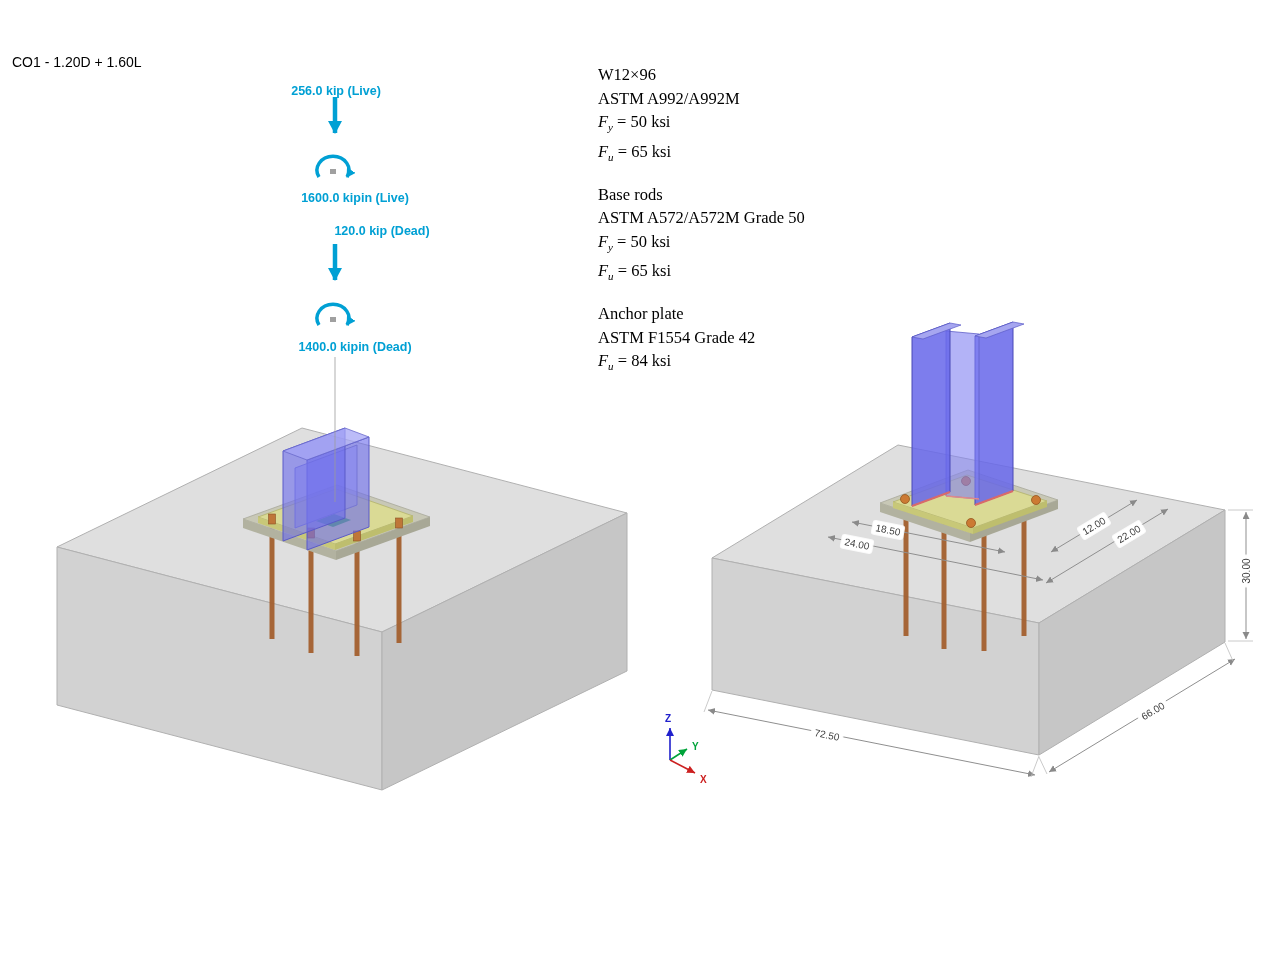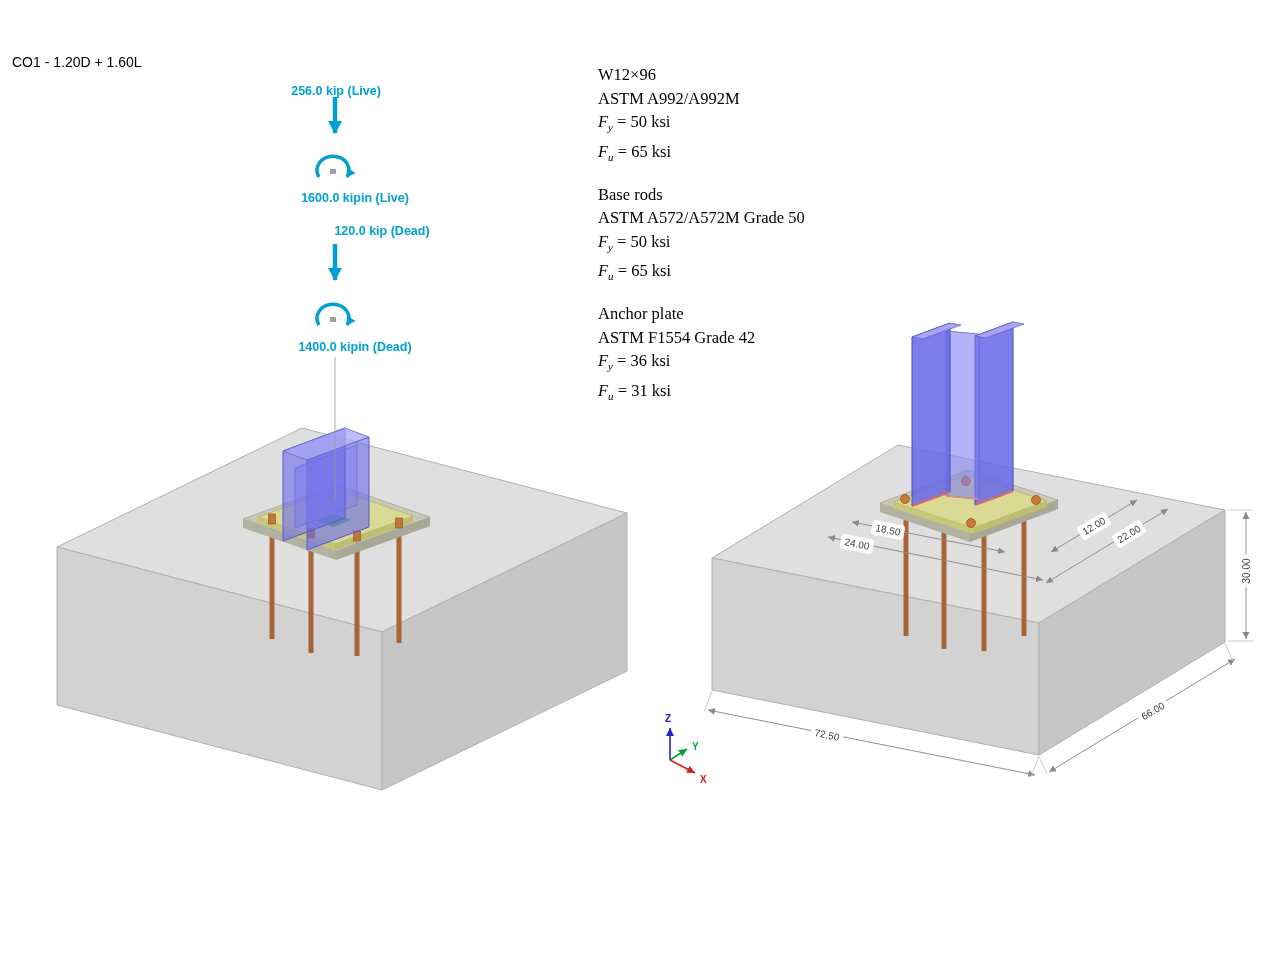--- a/index.html
+++ b/index.html
@@ -173,22 +173,21 @@
     </div>
     <div class="mat-section">
       <div>Base rods</div>
       <div>ASTM A572/A572M Grade 50</div>
       <div><span class="fsym">F</span><sub class="fsub">y</sub><span> = 50 ksi</span></div>
       <div><span class="fsym">F</span><sub class="fsub">u</sub><span> = 65 ksi</span></div>
     </div>
     <div class="mat-section">
       <div>Anchor plate</div>
       <div>ASTM F1554 Grade 42</div>
-      <div><span class="fsym">F</span><sub class="fsub">y</sub><span> = 36 ksi</span></div>
-      <div><span class="fsym">F</span><sub class="fsub">u</sub><span> = 31 ksi</span></div>
+      <div><span class="fsym">F</span><sub class="fsub">u</sub><span> = 84 ksi</span></div>
     </div>
   </div>
 
   <div class="dim-label" style="left:888px;top:530px;transform:translate(-50%,-50%) rotate(11deg);">18.50</div>
   <div class="dim-label" style="left:857px;top:544px;transform:translate(-50%,-50%) rotate(11deg);">24.00</div>
   <div class="dim-label" style="left:1094px;top:526px;transform:translate(-50%,-50%) rotate(-31deg);">12.00</div>
   <div class="dim-label" style="left:1129px;top:534px;transform:translate(-50%,-50%) rotate(-31deg);">22.00</div>
   <div class="dim-label" style="left:1246px;top:571px;transform:translate(-50%,-50%) rotate(-90deg);">30.00</div>
   <div class="dim-label" style="left:827px;top:735px;transform:translate(-50%,-50%) rotate(11deg);">72.50</div>
   <div class="dim-label" style="left:1153px;top:711px;transform:translate(-50%,-50%) rotate(-31deg);">66.00</div>

